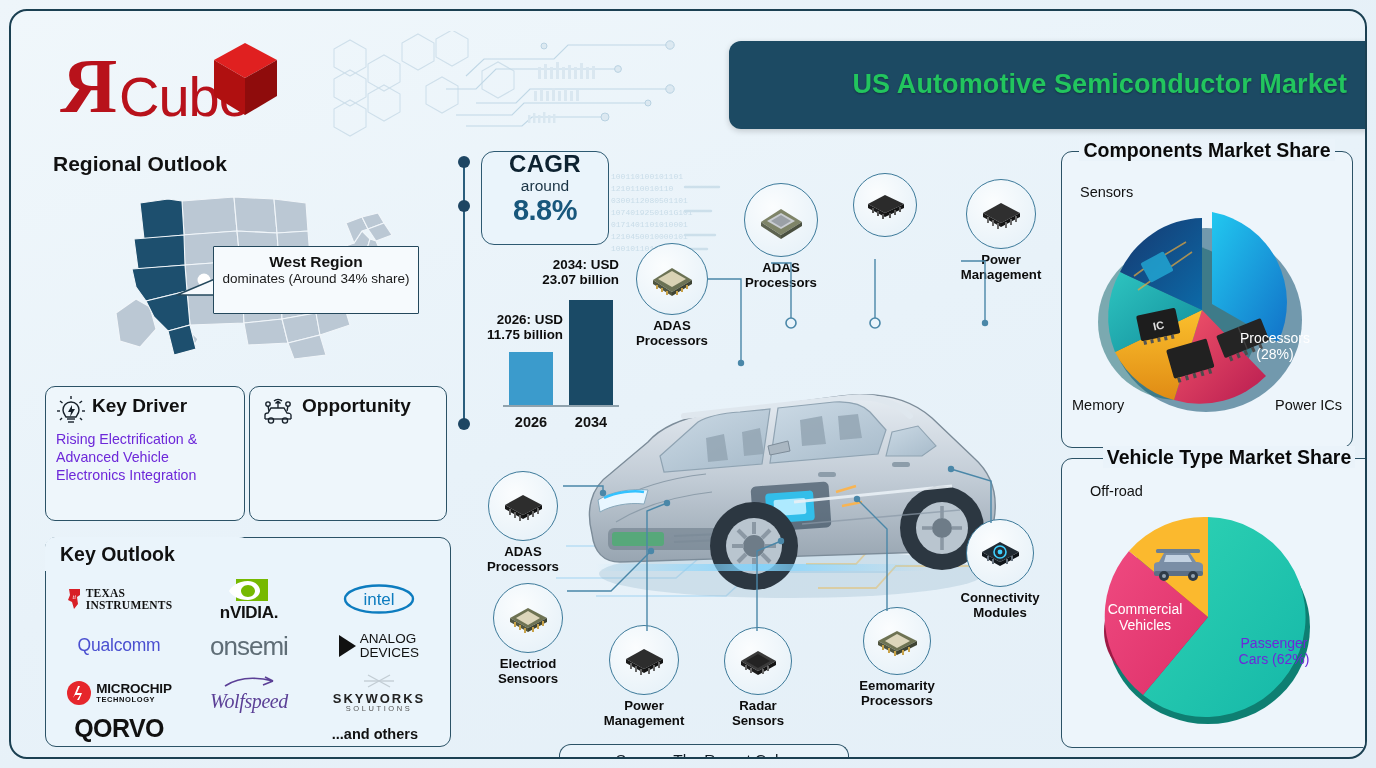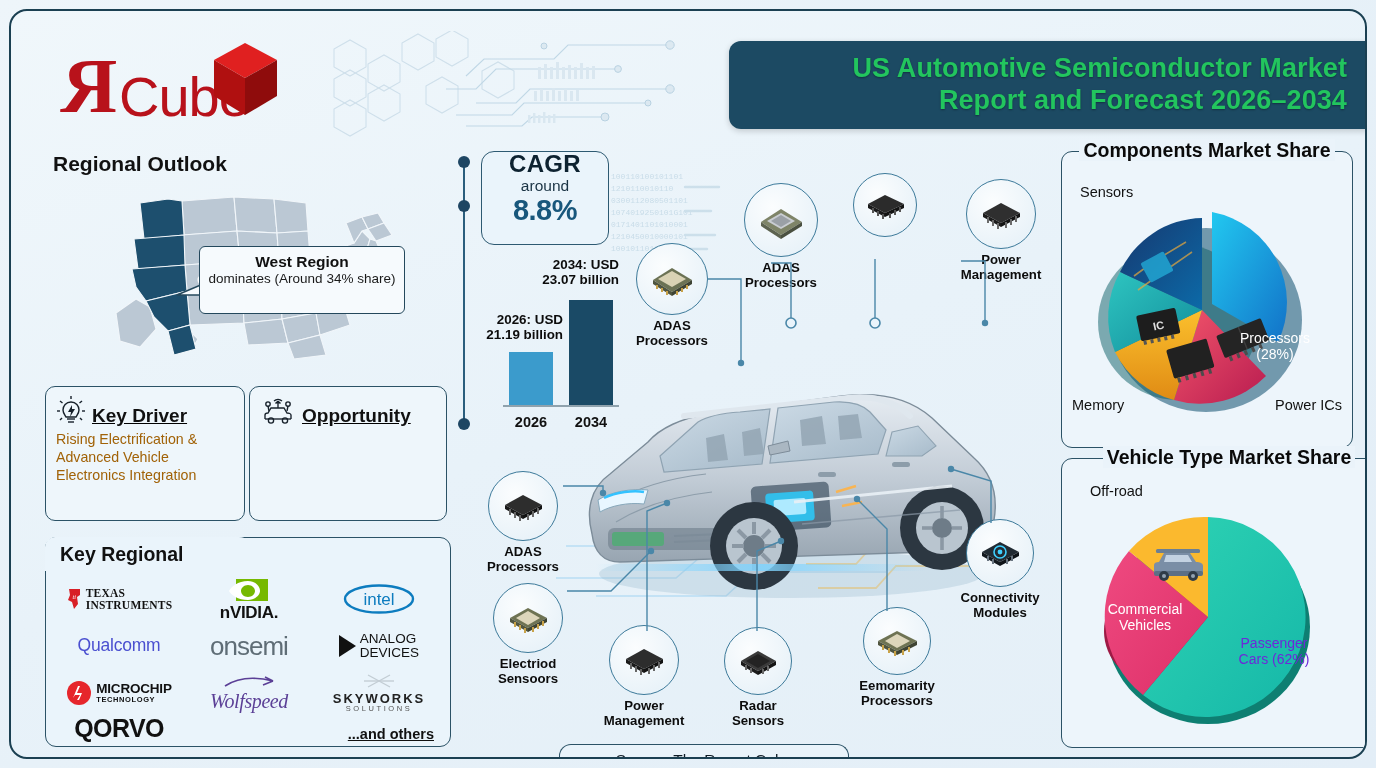--- a/index.html
+++ b/index.html
@@ -46,54 +46,54 @@
     text-shadow:0 1px 2px rgba(0,0,0,.35);
   }
 
   .section-h { font-size:21px; font-weight:700; color:#111; }
   #regional-h { position:absolute; left:42px; top:141px; }
 
   
   .map { position:absolute; left:95px; top:172px; width:310px; height:190px; }
 
   .callout {
-    position:absolute; left:188px; top:235px; width:206px; height:68px;
-    background:#f6fafd; border:1.6px solid #24485c; border-radius:6px;
+    position:absolute; left:202px; top:235px; width:206px; height:68px;
+    background:#f6fafd; border:1.6px solid #24485c; border-radius:1px;
     padding:6px 8px; text-align:center;
   }
   .callout .t1 { font-size:15.5px; font-weight:700; color:#111; line-height:1.15;}
   .callout .t2 { font-size:13.5px; color:#1a1a1a; line-height:1.18; }
   .callout-tail { position:absolute; left:160px; top:262px; width:44px; height:26px; }
 
   
   .kbox {
     position:absolute; background:#eef6fb; border:1.6px solid #2b5266;
     border-radius:10px; padding:8px 10px;
   }
   #key-driver { left:34px; top:375px; width:200px; height:135px; }
   #opportunity { left:238px; top:375px; width:198px; height:135px; }
-  .kbox-head { display:flex; align-items:flex-end; gap:6px; margin-bottom:4px;text-decoration:underline; }
+  .kbox-head { display:flex; align-items:flex-start; gap:6px; margin-bottom:4px; }
   .kbox-head .label { font-size:19px; font-weight:700; color:#111; }
-  .kbox-body { font-size:14.2px; color:#a16207; line-height:1.26; }
+  .kbox-body { font-size:14.2px; color:#6d28d9; line-height:1.26; }
 
   
   #players {
     position:absolute; left:34px; top:526px; width:406px; height:210px;
     background:#eaf4fb; border:1.7px solid #2b5266; border-radius:11px;
   }
   #players::before {
     content:""; position:absolute; left:-1px; top:-1px; width:208px; height:34px;
     background:#eaf4fb; border-radius:10px 14px 0 0;
   }
   #players-h { position:absolute; left:14px; top:5px; font-size:19.5px; font-weight:700; color:#111; z-index:3;}
   .logos { position:absolute; left:8px; top:38px; width:390px; height:165px;
            display:grid; grid-template-columns:1fr 1fr 1fr; grid-template-rows:1fr 1fr 1fr;
            align-items:center; justify-items:center; }
   .logo-cell { text-align:center; line-height:1; }
-  .and-others { position:absolute; right:16px; bottom:4px; font-size:14.5px; font-weight:700; color:#111;text-decoration:underline;}
+  .and-others { position:absolute; right:32px; bottom:4px; font-size:14.5px; font-weight:700; color:#111;}
 
   
   .ti { display:flex; align-items:center; gap:3px; }
   .ti-tx { width:17px; height:22px; }
   .ti-txt { font-family:"Liberation Serif",serif; font-size:11.5px; font-weight:700; color:#111; line-height:1.06; text-align:left; letter-spacing:.2px;}
   
   .nv-eye { width:42px; height:26px; display:block; margin:0 auto; }
   .nv-txt { font-size:17px; font-weight:700; color:#111; letter-spacing:-.3px; font-family:"Liberation Sans",sans-serif;}
   
   .intel { position:relative; width:76px; height:34px; }
@@ -260,21 +260,20 @@
       <polygon points="36,2 70,20 70,58 36,78 2,58 2,20" fill="none"></polygon>
       <polygon points="36,4 68,21 36,39 5,21" fill="#e02020"></polygon>
       <polygon points="5,21 36,39 36,76 5,57" fill="#b01010"></polygon>
       <polygon points="68,21 68,57 36,76 36,39" fill="#8f0c0c"></polygon>
     </svg>
   </div>
 
   <div class="title-banner">
     <h1>
       <span>US Automotive Semiconductor Market</span><br>
-      <span>Report and Forecast 2026–2034</span>
     </h1>
   </div>
 
   <div class="section-h" id="regional-h">Regional Outlook</div>
 
   <svg class="map" viewBox="0 0 310 190">
     <g stroke="#f1f6fa" stroke-width="1.1">
 
       <g fill="#bbc8d4">
         <path d="M76,18 L128,14 L131,48 L78,52 Z"></path>
@@ -365,21 +364,21 @@
           <path d="M14,6 A6,6 0 0 1 22,6"></path>
           <path d="M15.5,8.5 A3.2,3.2 0 0 1 20.5,8.5"></path>
         </g>
         <circle cx="18" cy="7.2" r="1.4" fill="#16202a"></circle>
       </svg>
       <span class="label">Opportunity</span>
     </div>
   </div>
 
   <div id="players">
-    <div id="players-h">Key Regional</div>
+    <div id="players-h">Key Outlook</div>
     <div class="logos">
 
       <div class="logo-cell">
         <div class="ti">
           <svg class="ti-tx" viewBox="0 0 17 22">
             <path d="M3,1 L14,1 L14,7 L11,9 L12,16 L8,21 L6,14 L2,12 L4,7 Z" fill="#d81f26"></path>
             <text x="6.5" y="11" font-size="6" fill="#fff" font-family="'Liberation Serif',serif" font-style="italic">ti</text>
           </svg>
           <div class="ti-txt">
             <div>TEXAS</div>
@@ -473,21 +472,21 @@
     <div class="c1">CAGR</div>
     <div class="c2">around</div>
     <div class="c3">8.8%</div>
   </div>
 
   <div class="bars">
     <div class="bar-lbl" style="left:56px; top:0px; width:90px;">2034:
 USD 23.07
 billion</div>
     <div class="bar-lbl" style="left:-2px; top:55px; width:92px;">2026:
-USD 21.19
+USD 11.75
 billion</div>
 
     <div class="bar" style="left:36px; width:44px; height:54px; background:#3b9bcc;"></div>
     <div class="bar" style="left:96px; width:44px; height:106px; background:#1a4a66;"></div>
 
     <div class="bar-axis"></div>
 
     <div class="bar-x" style="left:32px;">2026</div>
     <div class="bar-x" style="left:92px;">2034</div>
   </div>

